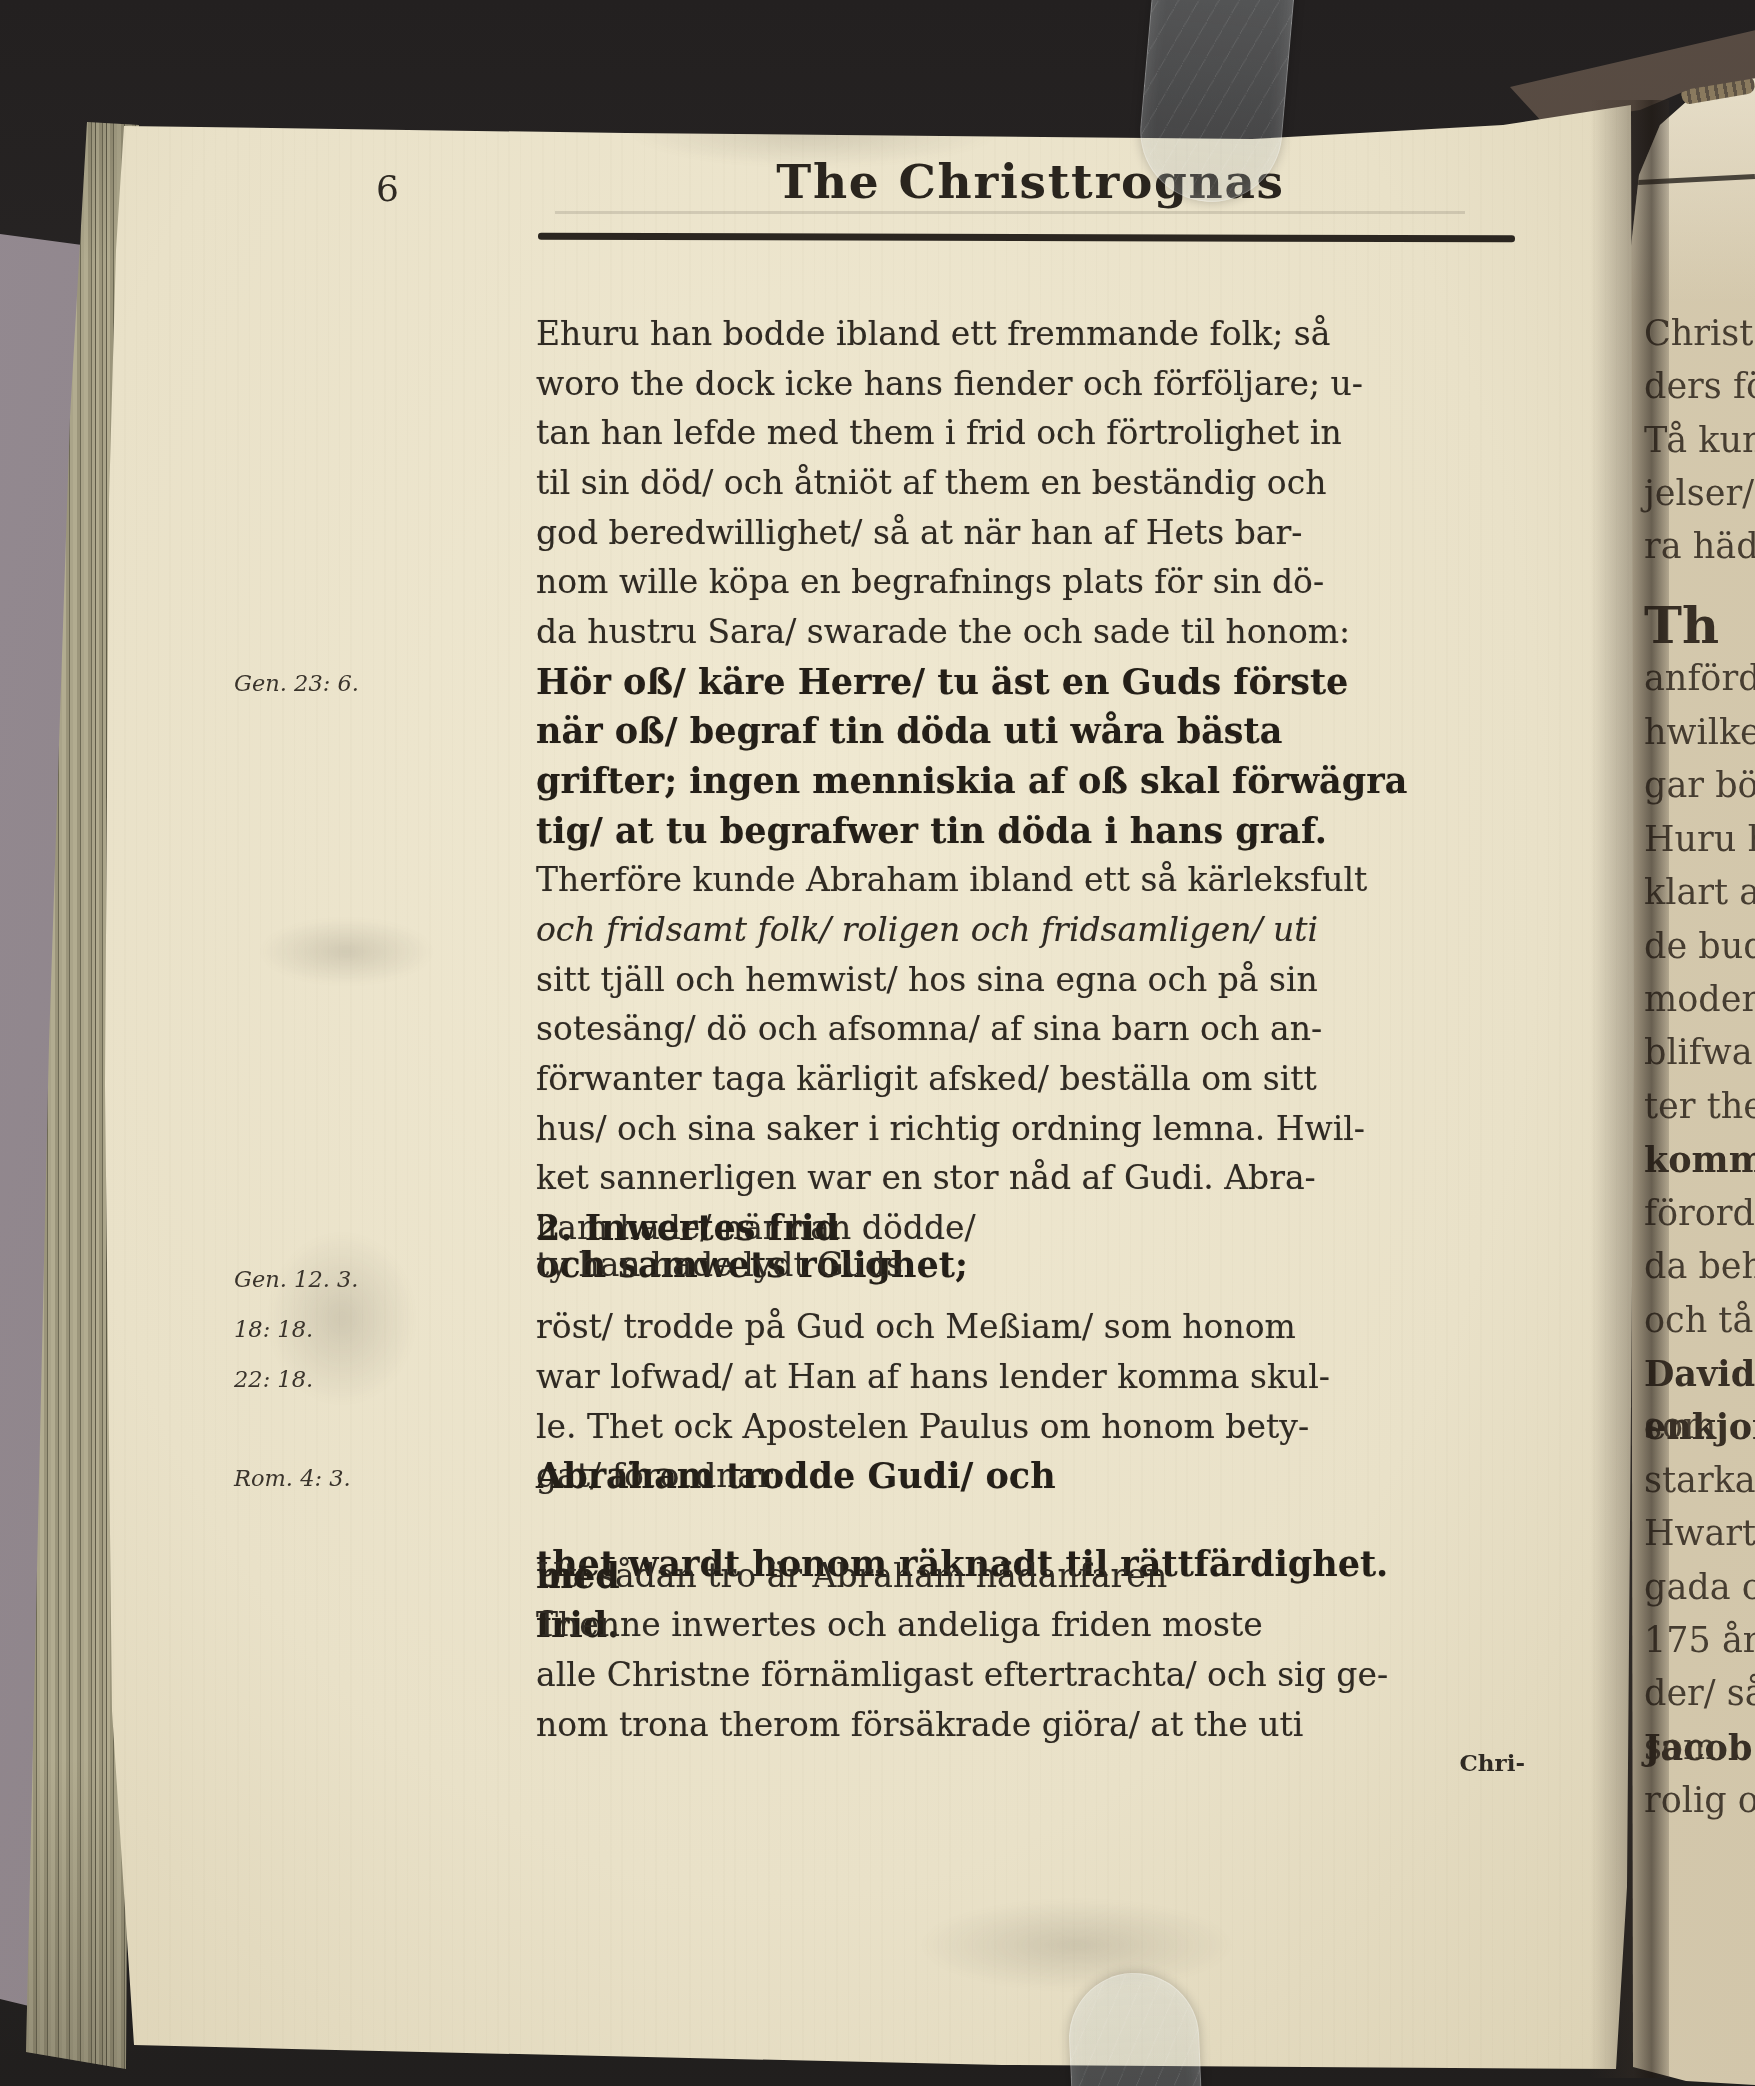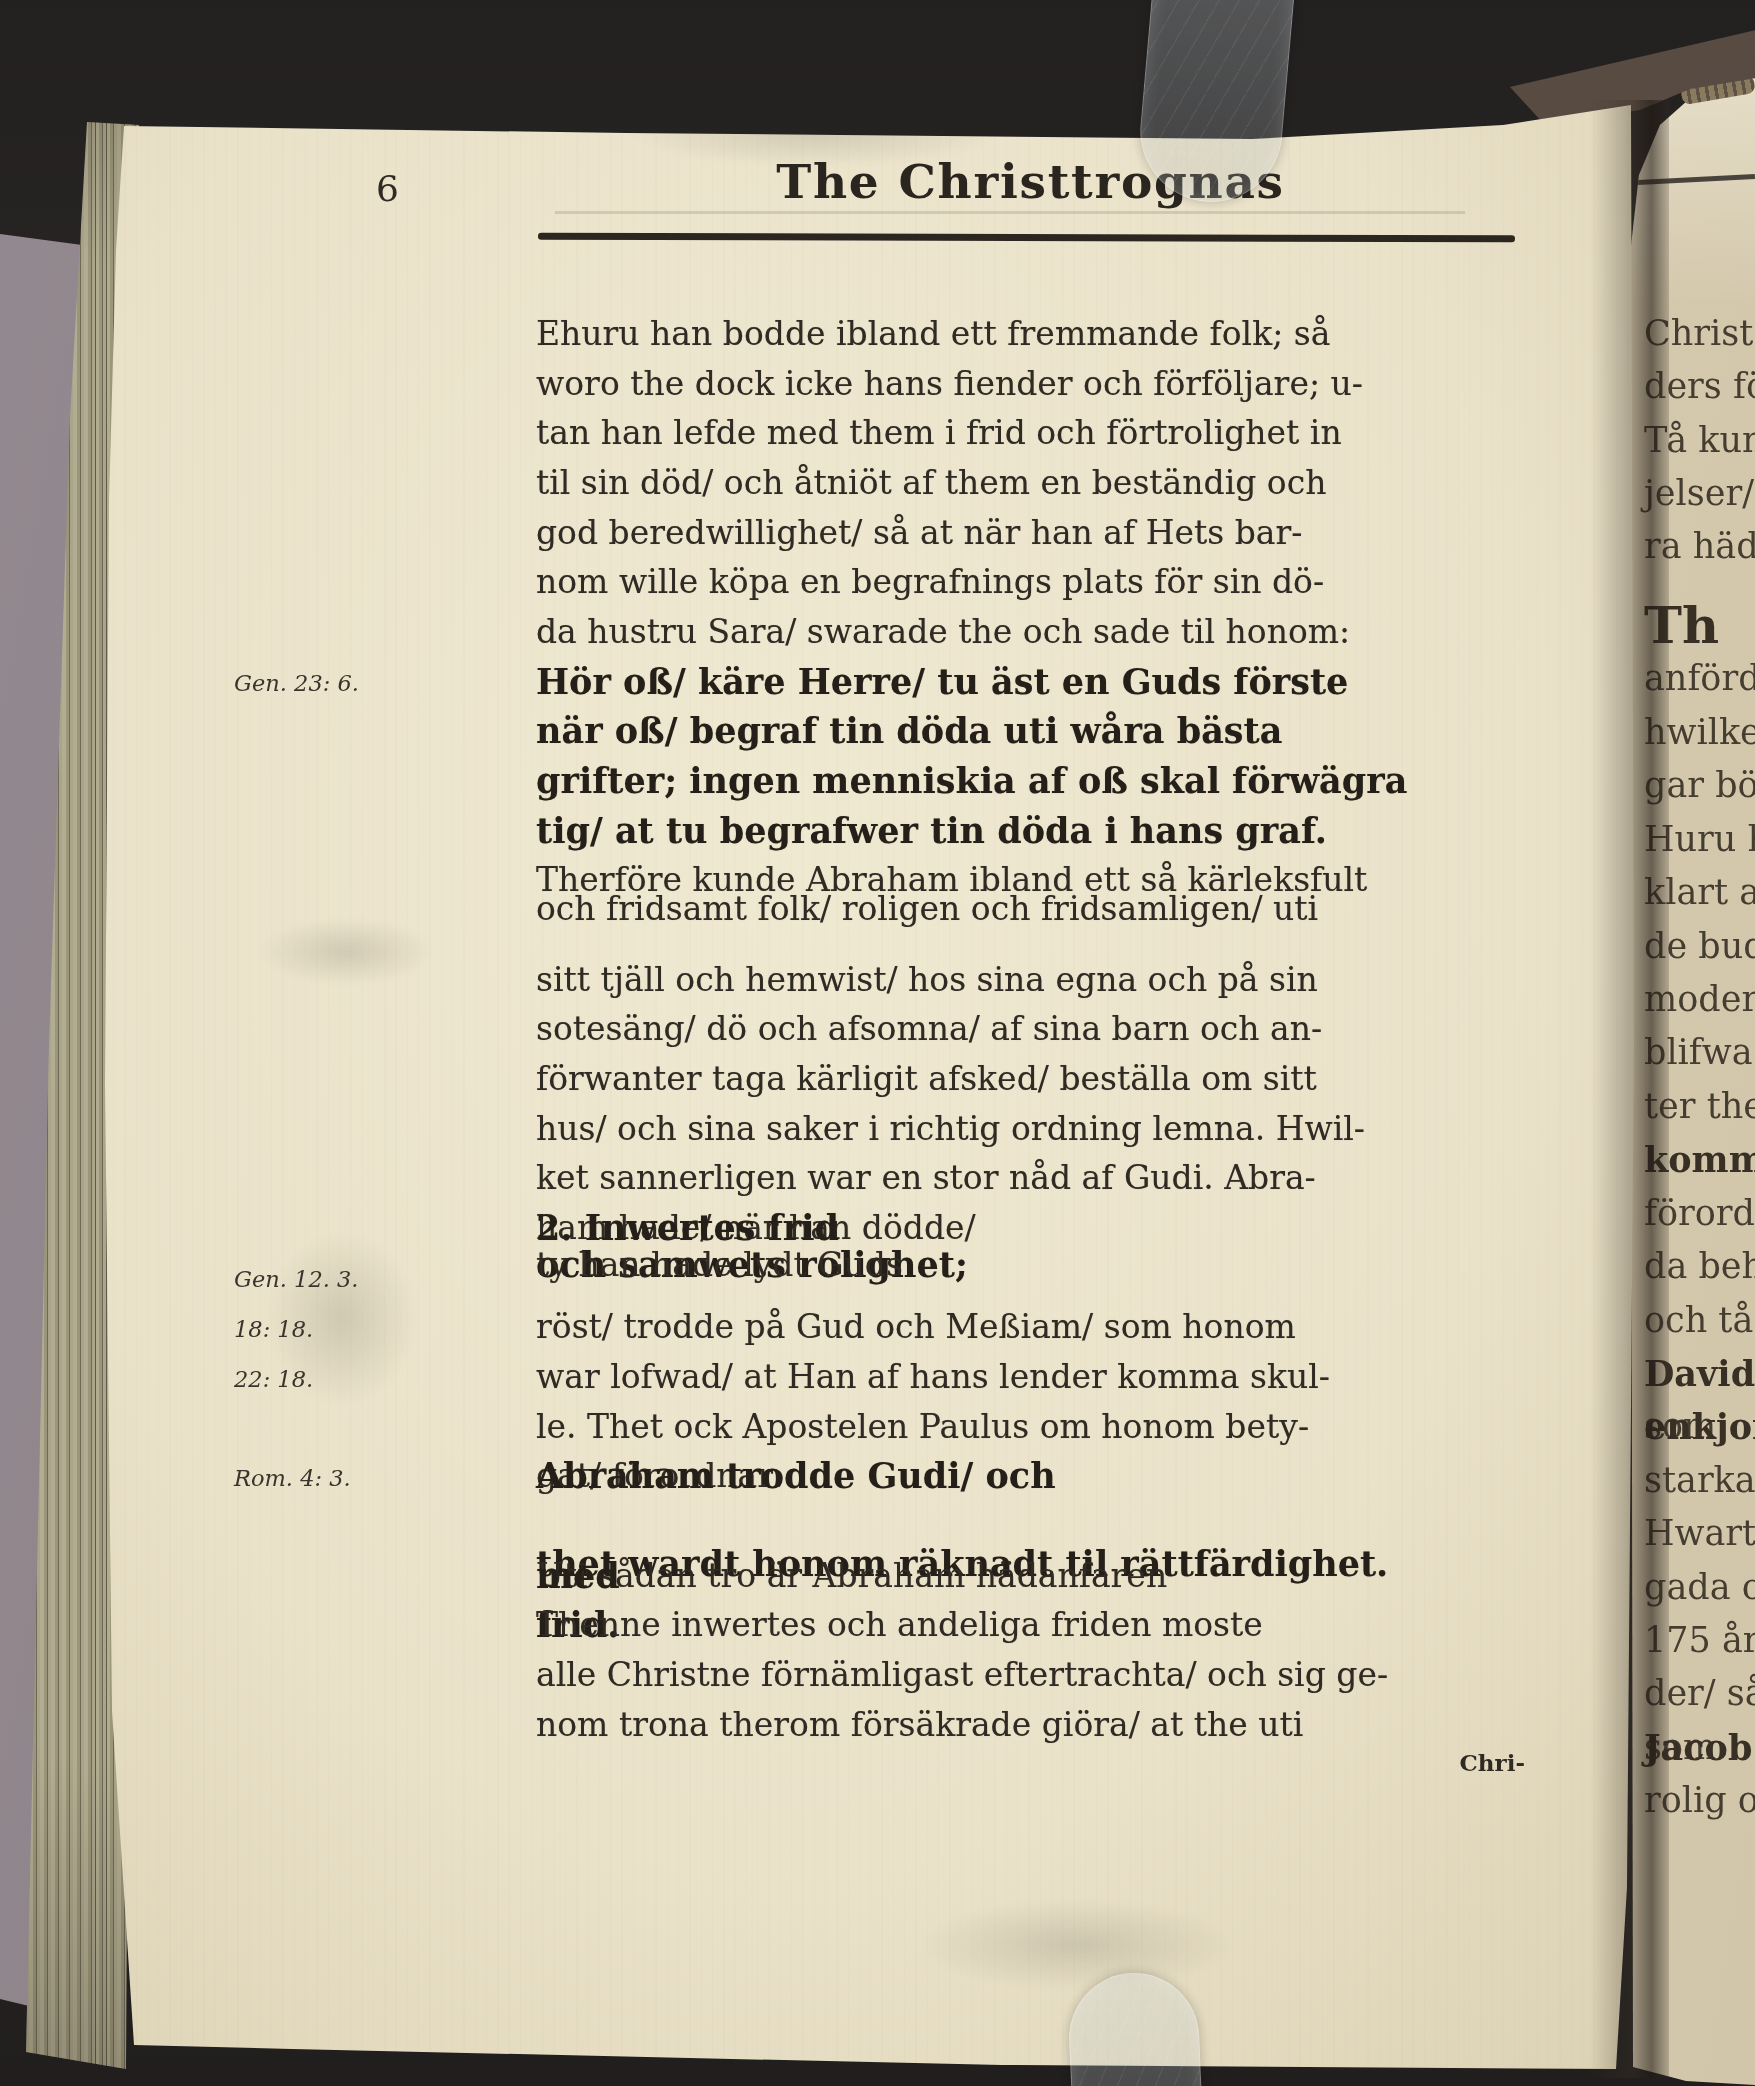--- a/index.html
+++ b/index.html
@@ -233,21 +233,21 @@
         </div>
         <div class="bline" style="top: 756px;">
           <span class="em">grifter; ingen menniskia af oß skal förwägra</span>
         </div>
         <div class="bline" style="top: 806px;">
           <span class="em">tig/ at tu begrafwer tin döda i hans graf.</span>
         </div>
         <div class="bline" style="top: 855px;">
           <span>Therföre kunde Abraham ibland ett så kärleksfult</span>
         </div>
-        <div class="bline" style="top: 884px;">
+        <div class="bline" style="top: 905px; font-style: italic;">
           <span>och fridsamt folk/ roligen och fridsamligen/ uti</span>
         </div>
         <div class="bline" style="top: 955px;">
           <span>sitt tjäll och hemwist/ hos sina egna och på sin</span>
         </div>
         <div class="bline" style="top: 1004px;">
           <span>sotesäng/ dö och afsomna/ af sina barn och an-</span>
         </div>
         <div class="bline" style="top: 1054px;">
           <span>förwanter taga kärligit afsked/ beställa om sitt</span>

